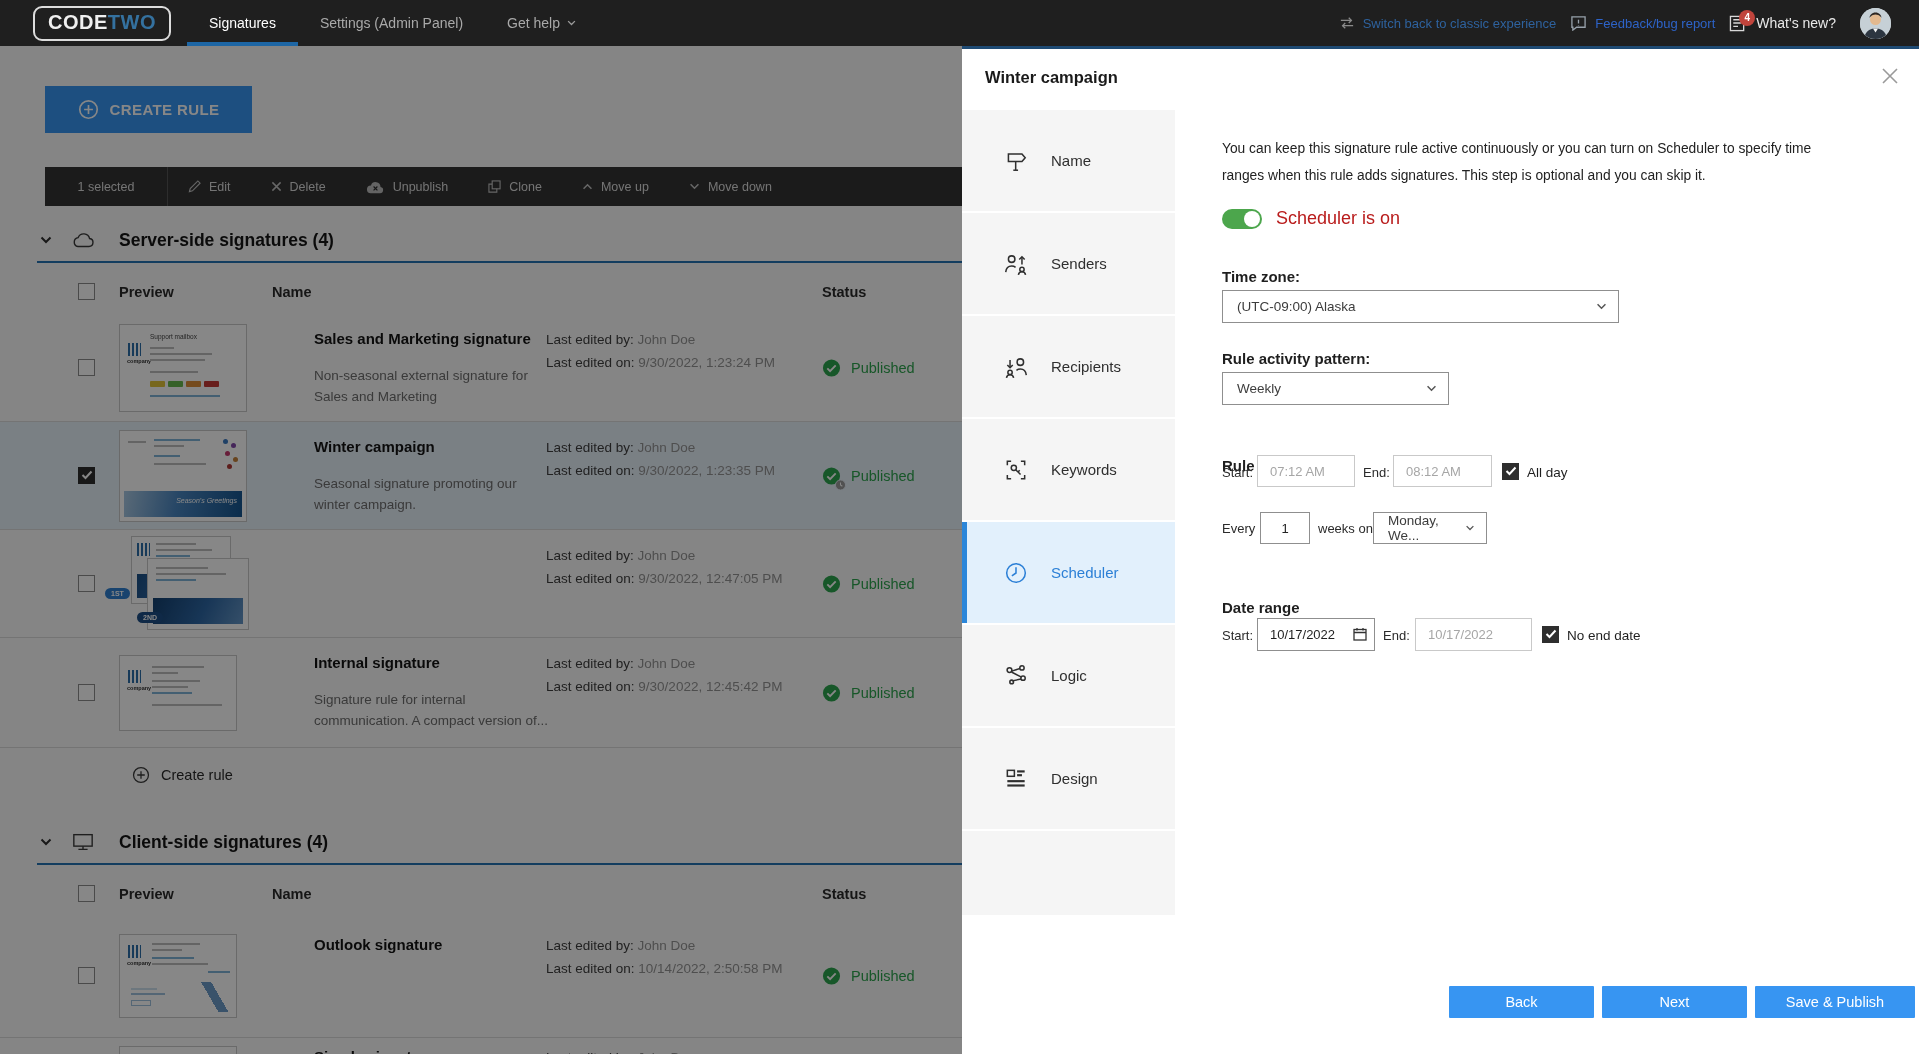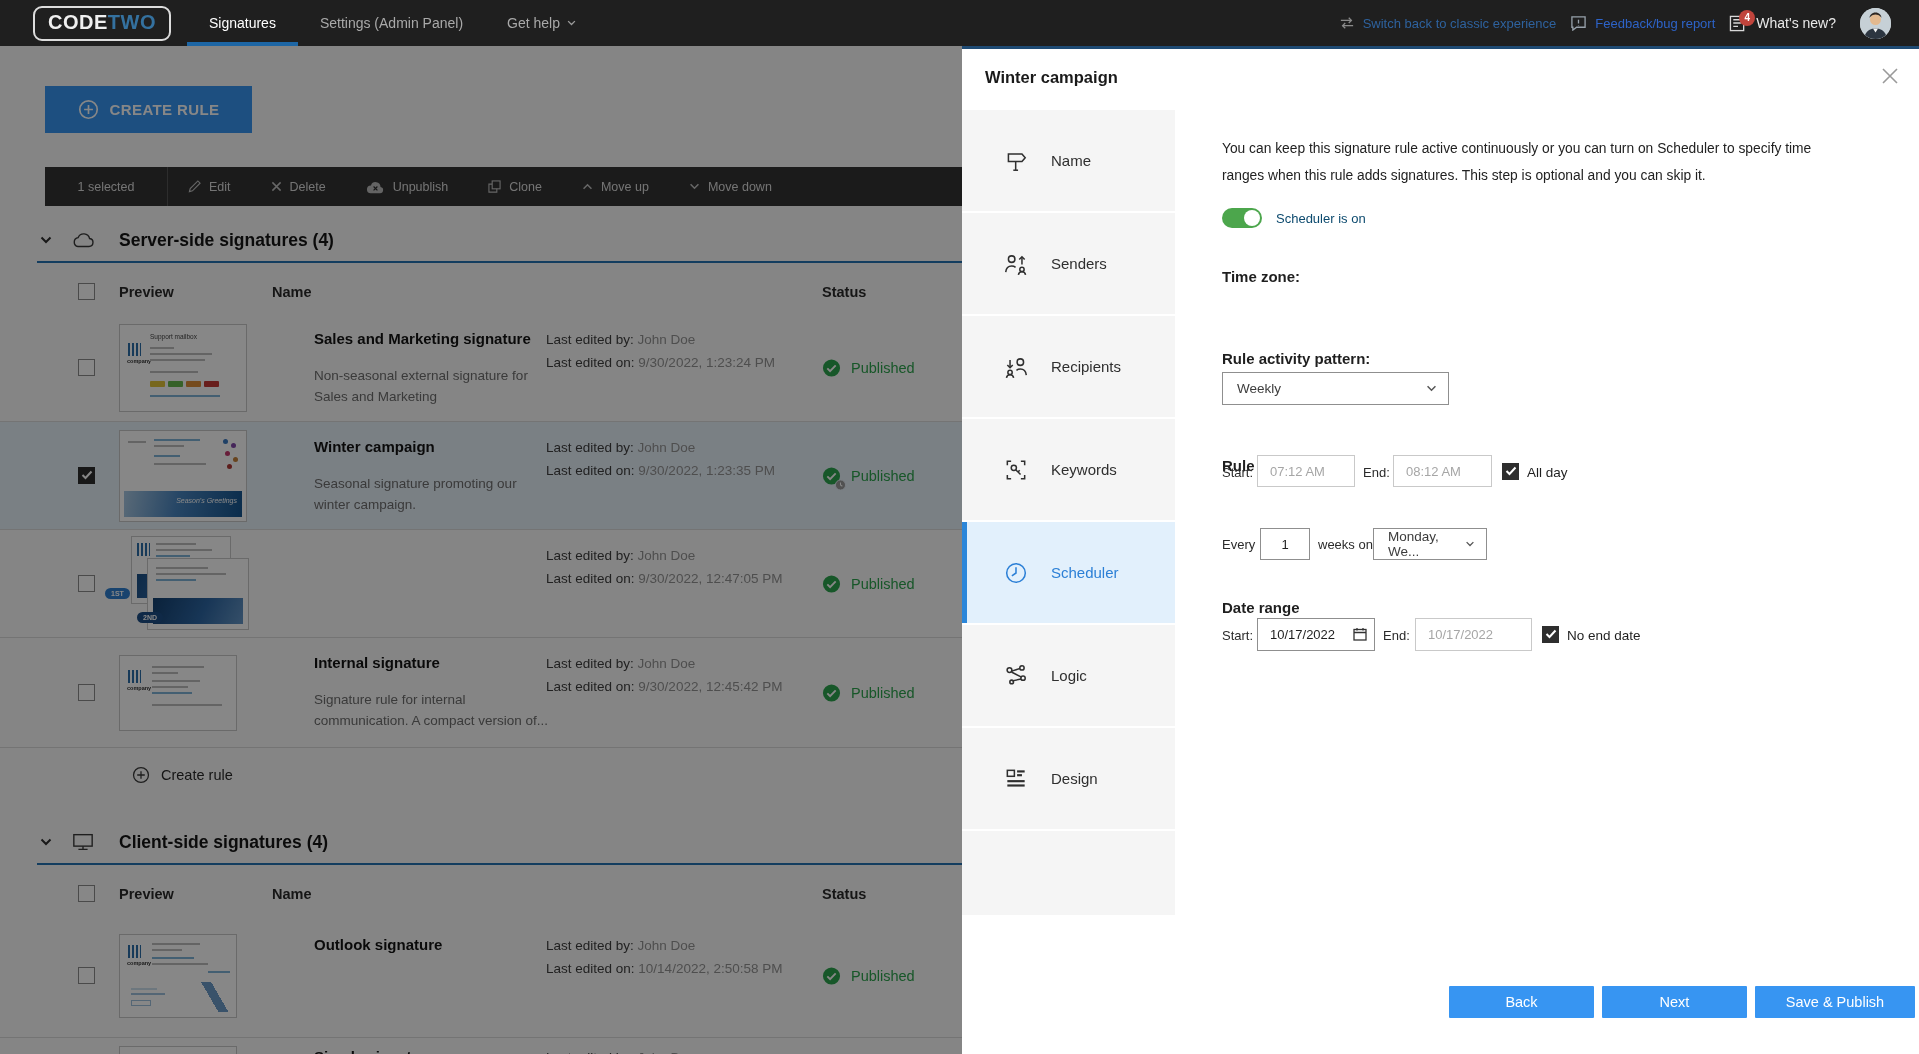--- a/index.html
+++ b/index.html
@@ -80,21 +80,21 @@
   .mnav { width:213px; flex:none; }
   .mnav-item { height:101px; margin-bottom:2px; background:#f5f5f5; display:flex; align-items:center; padding-left:41px; color:#2f2f2f; cursor:pointer; }
   .mnav-item.active { background:#e2f0fc; border-left:5px solid #2b86d9; padding-left:36px; color:#2b7fd6; }
   .mnav-item .lbl { margin-left:22px; font-size:15px; }
   .mnav-filler { height:84px; background:#f5f5f5; }
   .mcontent { position:relative; flex:1; }
   .intro { position:absolute; left:47px; top:26px; width:592px; font-size:13.8px; line-height:26.5px; color:#222; }
   .toggle-row { position:absolute; left:47px; top:98px; display:flex; align-items:center; gap:14px; }
   .toggle { width:40px; height:20px; border-radius:10px; background:#4ca64c; position:relative; cursor:pointer; }
   .toggle .knob { position:absolute; right:2px; top:2px; width:16px; height:16px; border-radius:50%; background:#fff; }
-  .toggle-lbl { font-size:13px; color:#0c4a6e; }
+  .toggle-lbl { font-size:18px; color:#b91c1c; }
   .flabel { position:absolute; left:47px; font-size:15px; font-weight:700; color:#1f1f1f; }
   .selectbox { position:absolute; height:33px; border:1px solid #8f8f8f; background:#fff; display:flex; align-items:center; padding:0 30px 0 14px; font-size:13.5px; color:#3c3c3c; cursor:pointer; }
   .selectbox .chev { position:absolute; right:11px; }
   .inline-lbl { position:absolute; font-size:13px; color:#2b2b2b; top:50%; transform:translateY(-50%); }
   .frow { position:absolute; left:0; right:0; height:33px; }
   .tinput { position:absolute; height:32px; border:1px solid #c9c9c9; background:#fff; color:#a6a6a6; font-size:13px; padding:0 12px; font-family:"Liberation Sans",sans-serif; }
   .dinput { position:absolute; height:33px; border:1px solid #8f8f8f; background:#fff; color:#1f1f1f; font-size:13px; padding:0 30px 0 12px; font-family:"Liberation Sans",sans-serif; }
   .ninput { position:absolute; width:50px; height:32px; border:1px solid #8f8f8f; text-align:center; font-size:13px; color:#222; font-family:"Liberation Sans",sans-serif; }
   .mcheck { position:absolute; width:17px; height:17px; background:#2e2e2e; top:50%; margin-top:-9px; display:flex; align-items:center; justify-content:center; cursor:pointer; }
   .cal-ic { position:absolute; top:9px; pointer-events:none; }
@@ -586,20 +586,28 @@
       <p class="intro">You can keep this signature rule active continuously or you can turn on Scheduler to specify time ranges when this rule adds signatures. This step is optional and you can skip it.</p>
 
       <div class="toggle-row">
         <div class="toggle">
             <span class="knob"></span>
           </div>
         <span class="toggle-lbl">Scheduler is on</span>
       </div>
 
       <span class="flabel" style="top:158px;">Time zone:</span>
+      <div class="selectbox" style="left:47px; top:180px; width:397px;">
+        <span>(UTC-09:00) Alaska</span>
+        <span class="chev">
+            <svg width="11" height="7" viewBox="0 0 12 8">
+              <polyline points="1.5,1.5 6,6 10.5,1.5" fill="none" stroke="#555" stroke-width="1.7"></polyline>
+            </svg>
+          </span>
+      </div>
 
       <span class="flabel" style="top:240px;">Rule activity pattern:</span>
       <div class="selectbox" style="left:47px; top:262px; width:227px;align-items:center;">
         <span>Weekly</span>
         <span class="chev">
             <svg width="11" height="7" viewBox="0 0 12 8">
               <polyline points="1.5,1.5 6,6 10.5,1.5" fill="none" stroke="#555" stroke-width="1.7"></polyline>
             </svg>
           </span>
       </div>
@@ -611,21 +619,21 @@
         <span class="inline-lbl" style="left:188px;">End:</span>
         <input class="tinput" style="left: 218px; width: 99px;" disabled="" value="08:12 AM">
         <span class="mcheck" style="left:327px;">
             <svg width="12" height="10" viewBox="0 0 12 10">
               <polyline points="1.5,5 4.5,8 10.5,1.5" fill="none" stroke="#fff" stroke-width="2"></polyline>
             </svg>
           </span>
         <span class="inline-lbl" style="left:352px; color:#1f1f1f; font-size:13.5px;">All day</span>
       </div>
 
-      <div class="frow" style="top:418px; height:32px;padding-left:39px;">
+      <div class="frow" style="top:402px; height:32px;padding-left:39px;">
         <span class="inline-lbl" style="left:47px;">Every</span>
         <input class="ninput" style="left: 85px;" value="1">
         <span class="inline-lbl" style="left:143px;">weeks on</span>
         <div class="selectbox" style="left:198px; top:0; width:114px; height:32px; padding-right:26px;">
           <span>Monday, We...</span>
           <span class="chev">
               <svg width="10" height="6" viewBox="0 0 12 8">
                 <polyline points="1.5,1.5 6,6 10.5,1.5" fill="none" stroke="#555" stroke-width="1.7"></polyline>
               </svg>
             </span>

